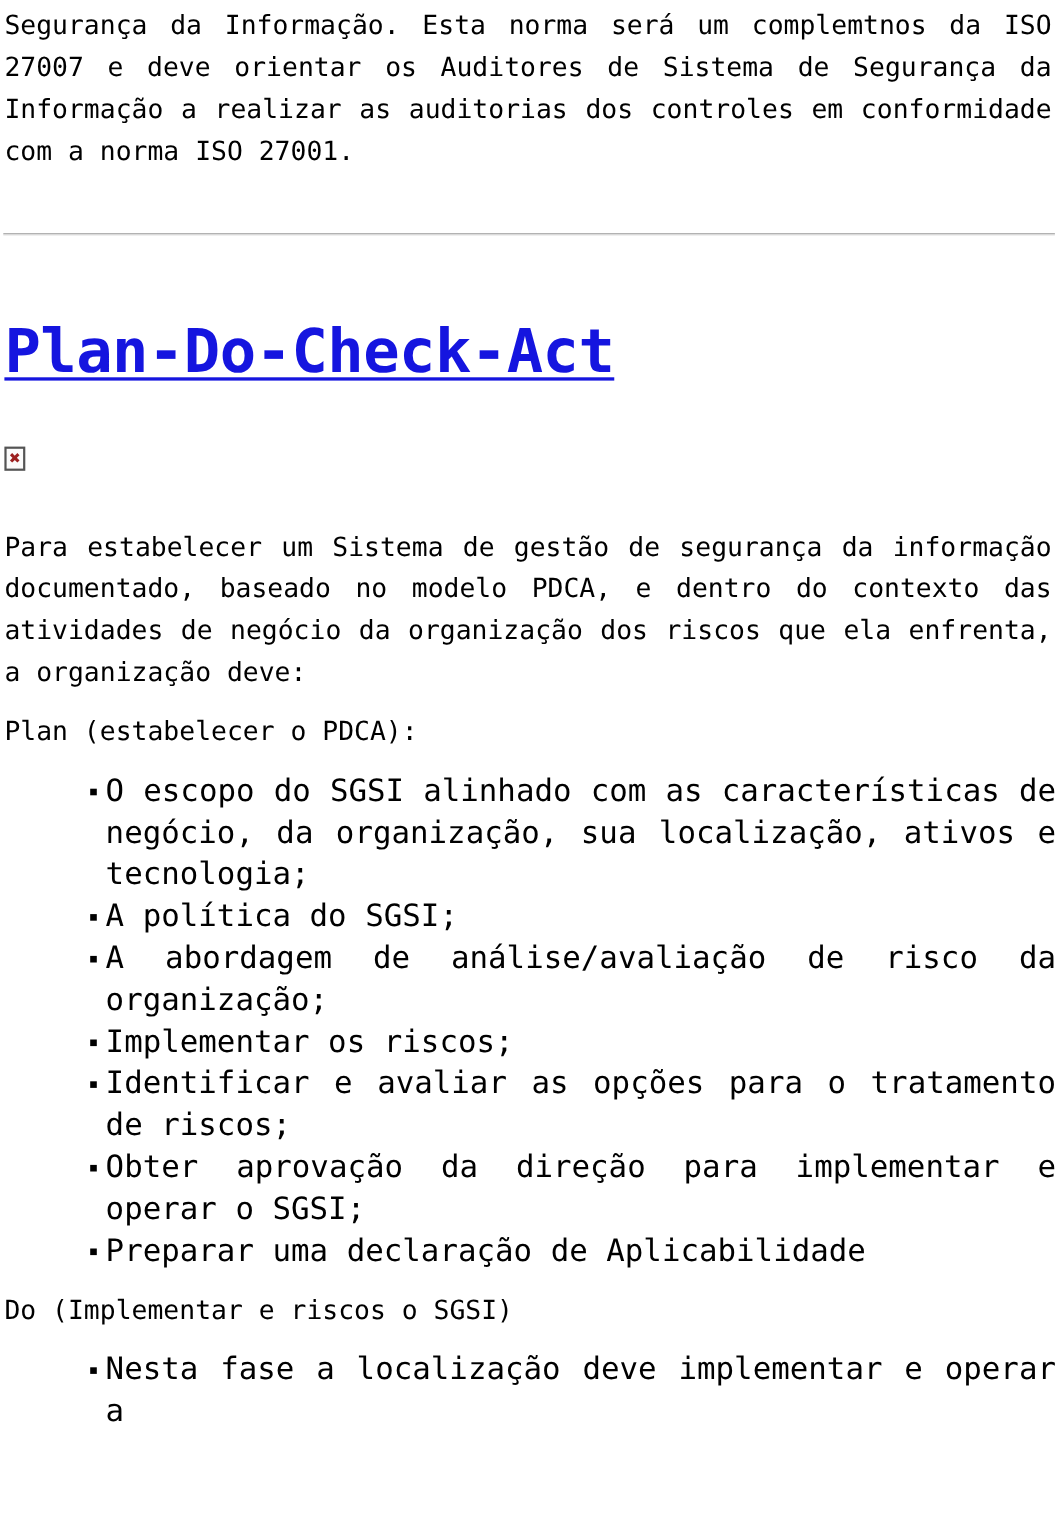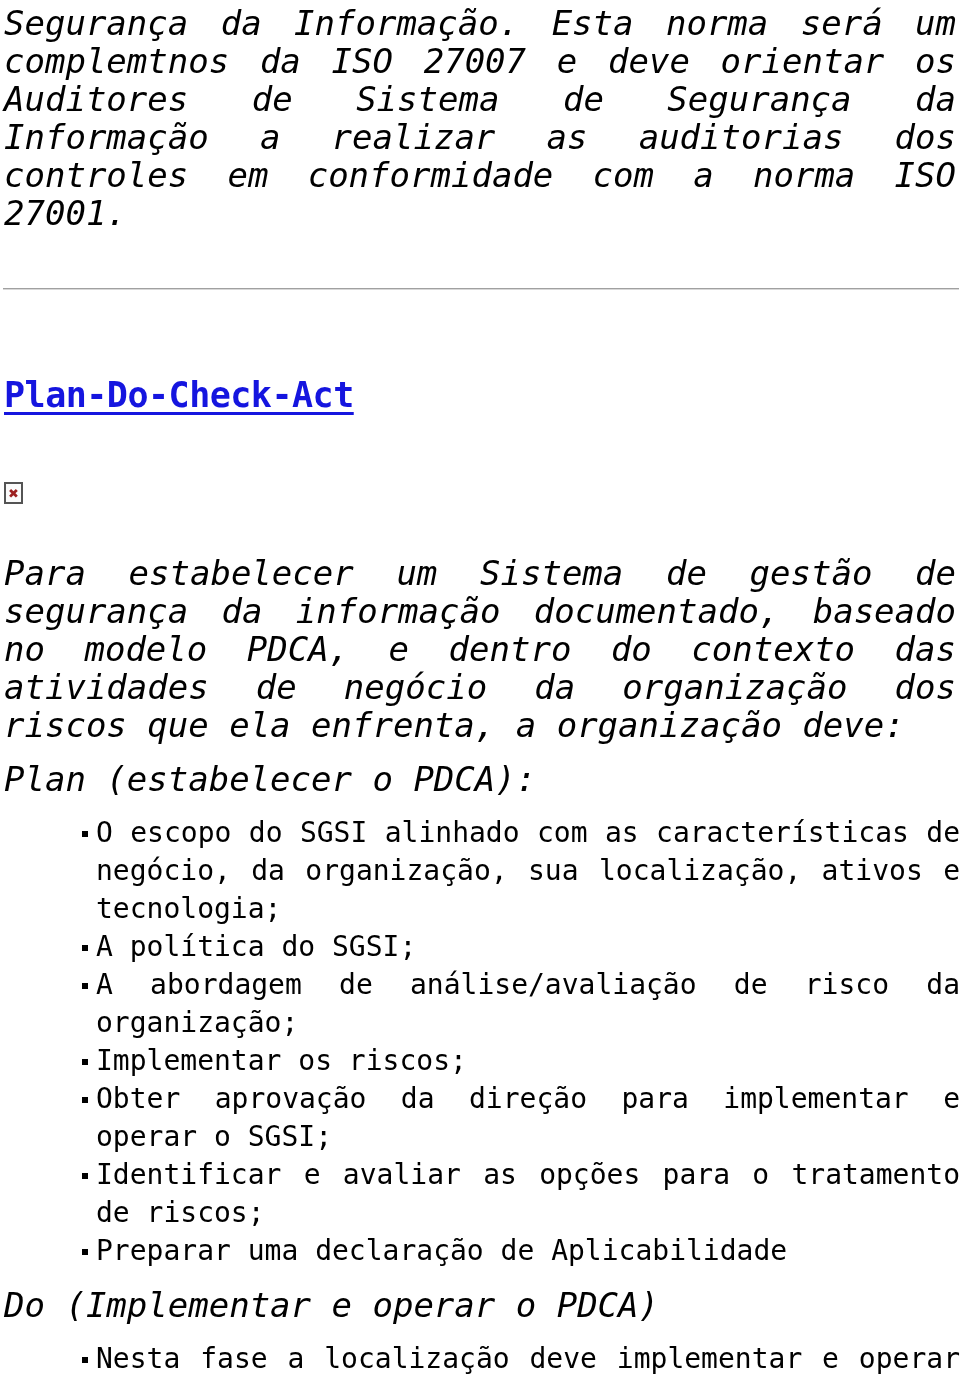--- a/index.html
+++ b/index.html
@@ -19,28 +19,27 @@
   .page {
     position: relative;
     width: 960px;
     height: 1379px;
     box-sizing: border-box;
     padding: 0 4px;
   }
 
   
   .para {
-    font-size: 34px;
+    font-size: 24px;
     line-height: 38px;
     text-align: justify;
     text-justify: inter-word;
     margin: 0;
     letter-spacing: 0;
     word-spacing: 0;
-    font-style: italic;
   }
   .para.nojustify {
     text-align: left;
   }
 
   
   .intro {
     margin-top: 4px;
   }
 
@@ -60,21 +59,21 @@
   }
 
   
   .heading-block {
     margin: 0;
     padding: 0;
   }
   .heading-link {
     display: inline-block;
     font-family: "DejaVu Sans Mono", "Liberation Mono", monospace;
-    font-size: 35px;
+    font-size: 55px;
     line-height: 62px;
     font-weight: bold;
     color: #1515df;
     text-decoration: underline;
     text-decoration-thickness: 3px;
     text-underline-offset: 5px;
     letter-spacing: -0.5px;
     white-space: nowrap;
     cursor: pointer;
   }
@@ -178,28 +177,28 @@
 
   <p class="para nojustify">Plan (estabelecer o PDCA):</p>
 
   <div class="spacer-sm"></div>
 
   <ul class="bullets indent">
     <li>O escopo do SGSI alinhado com as características de negócio, da organização, sua localização, ativos e tecnologia;</li>
     <li>A política do SGSI;</li>
     <li>A abordagem de análise/avaliação de risco da organização;</li>
     <li>Implementar os riscos;</li>
+    <li>Identificar e avaliar as opções para o tratamento de riscos;</li>
     <li>Obter aprovação da direção para implementar e operar o SGSI;</li>
-    <li>Identificar e avaliar as opções para o tratamento de riscos;</li>
     <li>Preparar uma declaração de Aplicabilidade</li>
   </ul>
 
   <div class="spacer-sm"></div>
 
-  <p class="para nojustify">Do (Implementar e operar o PDCA)</p>
+  <p class="para nojustify">Do (Implementar e riscos o SGSI)</p>
 
   <div class="spacer-sm"></div>
 
   <ul class="bullets indent">
     <li>Nesta fase a localização deve implementar e operar a</li>
   </ul>
 
 </div>
 
 </body></html>

